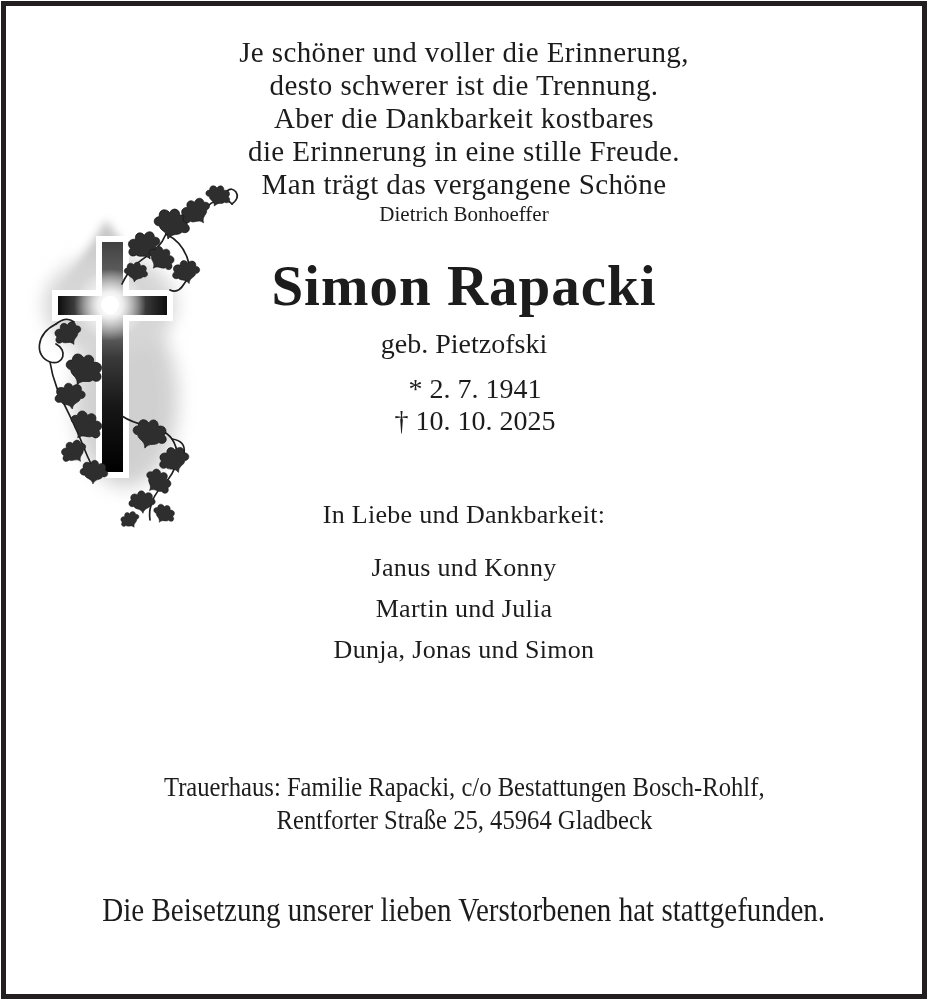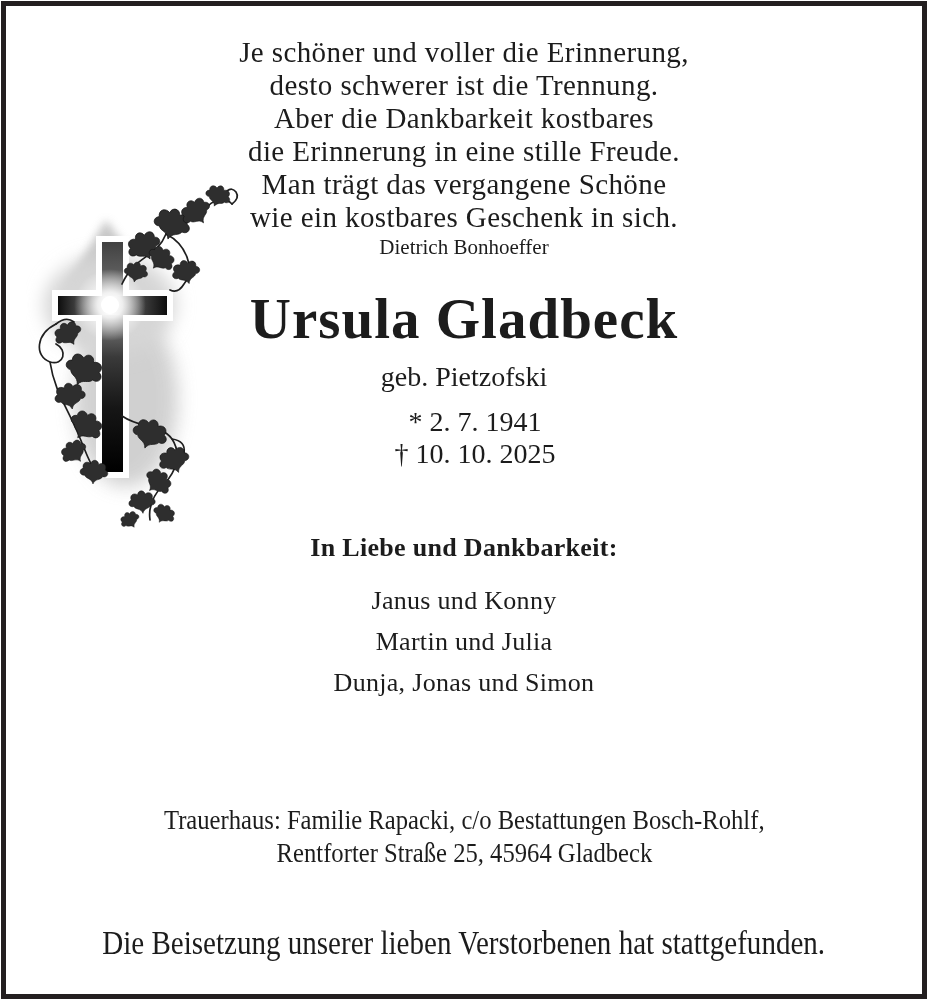--- a/index.html
+++ b/index.html
@@ -60,21 +60,21 @@
     display: flex;
     justify-content: space-between;
     font-size: 28px;
     line-height: 32px;
     flex-direction: column;
   }
   .family-intro {
     margin-top: 62px;
     font-size: 26px;
     line-height: 32px;
-    font-weight: 700;
+    font-weight: 400;
     letter-spacing: 0.3px;
   }
   .family-names {
     margin-top: 16px;
     font-size: 26px;
     line-height: 41px;
     font-weight: 400;
     letter-spacing: 0.3px;
   }
   .contact {
@@ -197,25 +197,24 @@
     </g>
   </svg>
 
   <div class="content">
     <div class="quote">
       <div>Je schöner und voller die Erinnerung,</div>
       <div>desto schwerer ist die Trennung.</div>
       <div>Aber die Dankbarkeit kostbares</div>
       <div>die Erinnerung in eine stille Freude.</div>
       <div>Man trägt das vergangene Schöne</div>
-      <div>wie ein kostbares Geschenk in sich.</div>
     </div>
     <div class="attribution">Dietrich Bonhoeffer</div>
 
-    <h1 class="name">Ursula Gladbeck</h1>
+    <h1 class="name">Simon Rapacki</h1>
     <div class="maiden">geb. Pietzofski</div>
 
     <div class="dates">
       <span>* 2. 7. 1941</span>
       <span>† 10. 10. 2025</span>
     </div>
 
     <div class="family-intro">In Liebe und Dankbarkeit:</div>
     <div class="family-names">
       <div>Janus und Konny</div>

